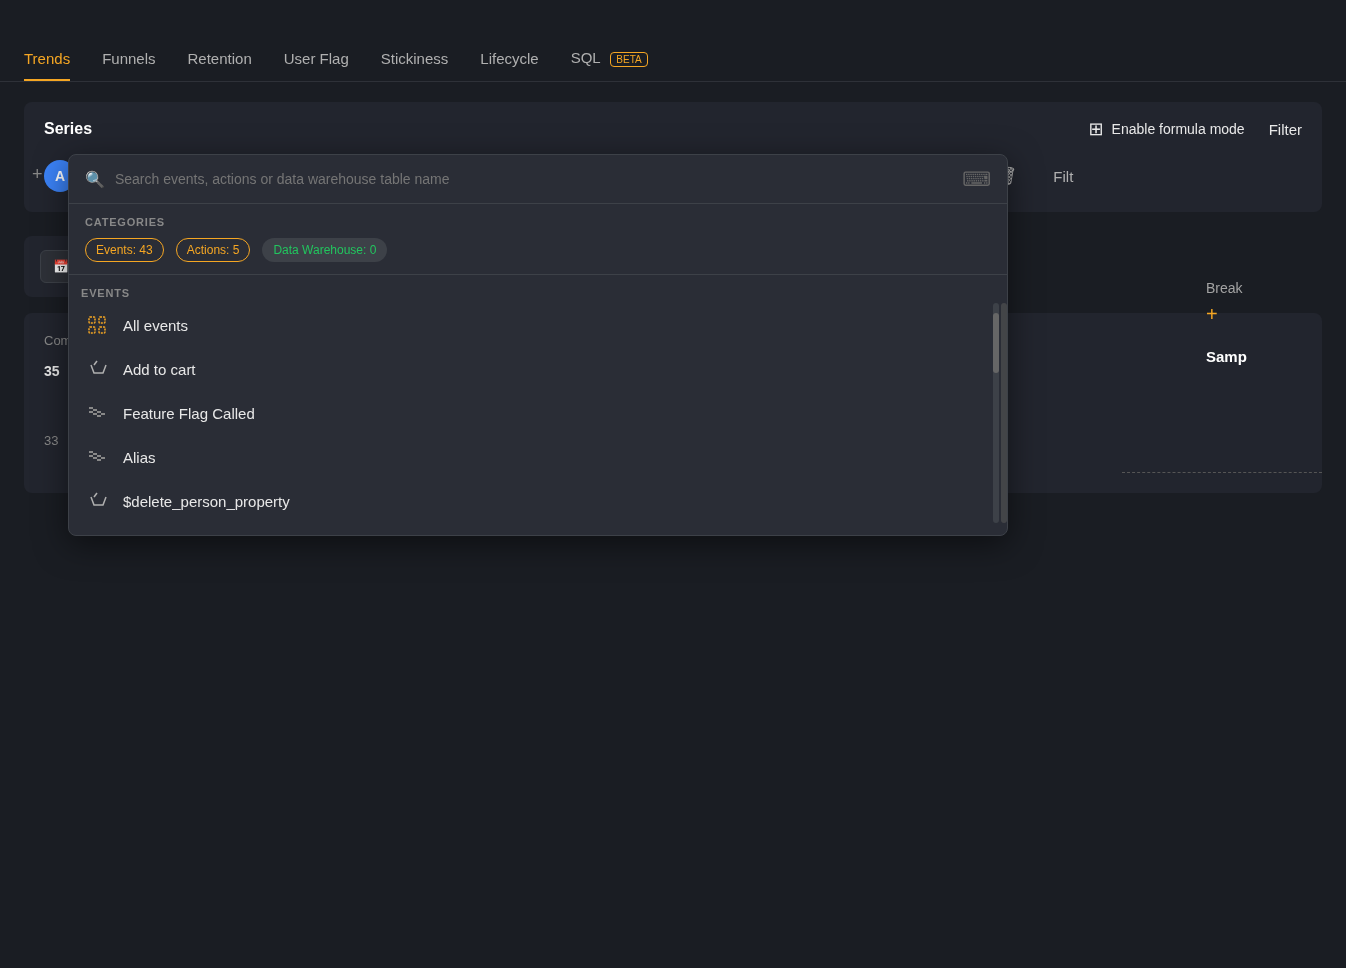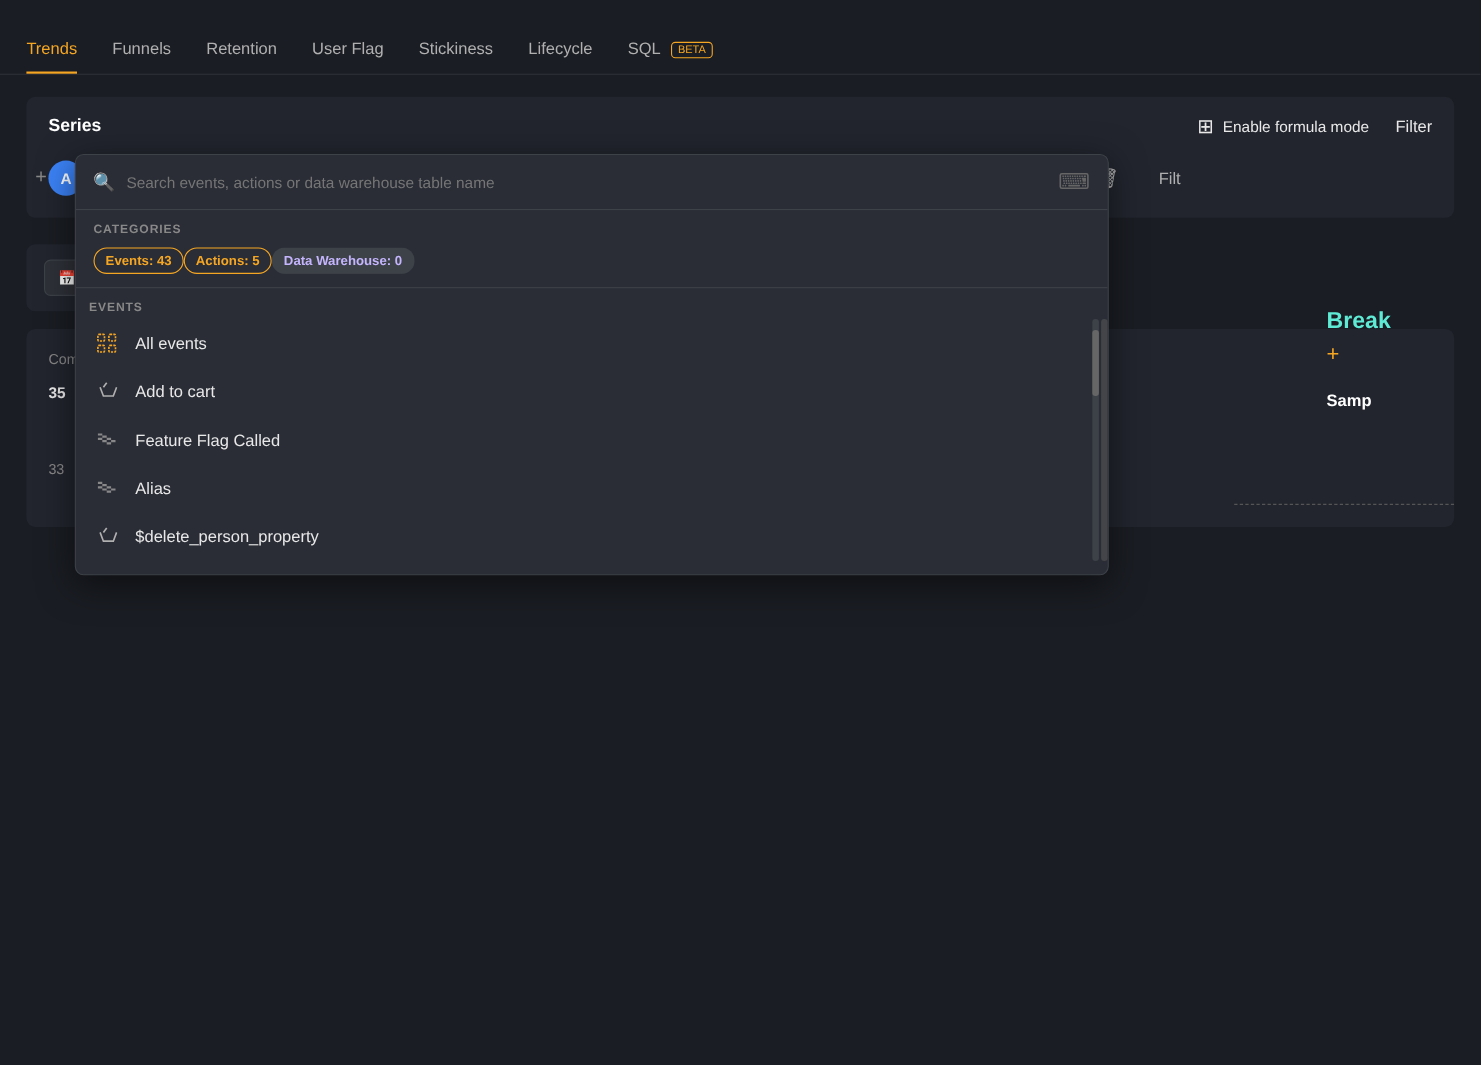--- a/index.html
+++ b/index.html
@@ -13,21 +13,21 @@
       overflow: hidden;
     }
 
     
     .top-nav {
       display: flex;
       align-items: flex-end;
       padding: 0 24px;
       background: #1a1d23;
       border-bottom: 1px solid #2e3138;
-      height: 68px;
+      height: 82px;
       gap: 32px;
     }
     .nav-item {
       padding-bottom: 12px;
       cursor: pointer;
       font-size: 15px;
       color: #b0b0b0;
       border-bottom: 2px solid transparent;
       white-space: nowrap;
     }
@@ -215,43 +215,42 @@
     .categories-label {
       font-size: 11px;
       color: #888;
       font-weight: 600;
       letter-spacing: 0.8px;
       text-transform: uppercase;
       margin-bottom: 10px;
     }
     .category-tags {
       display: flex;
-      gap: 0;
-      font-weight: bold;
+      gap: 12px;
     }
     .category-tag {
       padding: 4px 10px;
       border-radius: 20px;
       font-size: 12px;
       cursor: pointer;
       border: 1px solid transparent;
     }
     .category-tag.active-events {
       border-color: #f5a623;
       color: #f5a623;
       background: transparent;
     }
     .category-tag.active-actions {
       border-color: #f5a623;
       color: #f5a623;
       background: transparent;
     }
     .category-tag.inactive {
       background: #3d4148;
-      color: #c4b5fd;
+      color: #22c55e;
     }
 
     
     .events-section { padding: 12px 0; }
     .events-label {
       font-size: 11px;
       color: #888;
       font-weight: 600;
       letter-spacing: 0.8px;
       text-transform: uppercase;
@@ -333,23 +332,23 @@
       display: flex;
       align-items: center;
       gap: 6px;
       cursor: pointer;
       color: #b0b0b0;
       font-size: 13px;
     }
 
     
     .breakdown-label {
-      font-size: 21px;
-      font-weight: 700;
-      color: #5eead4;
+      font-size: 14px;
+      font-weight: 400;
+      color: #a3a3a3;
       margin-bottom: 8px;
     }
     .sample-label {
       font-size: 15px;
       font-weight: 600;
       color: #fff;
     }
 
     .plus-btn {
       color: #f5a623;

